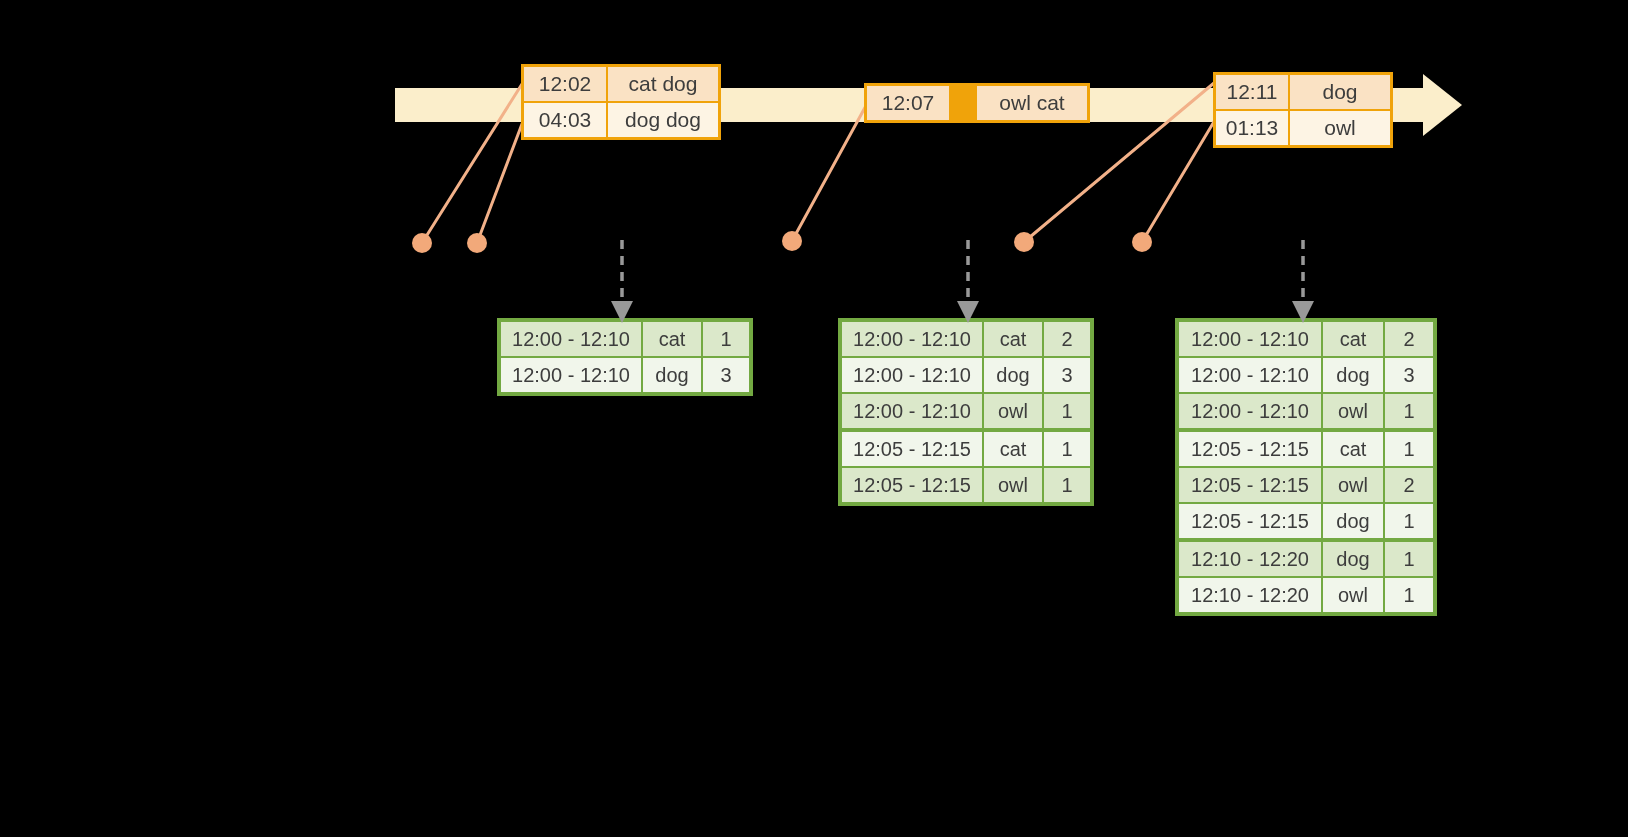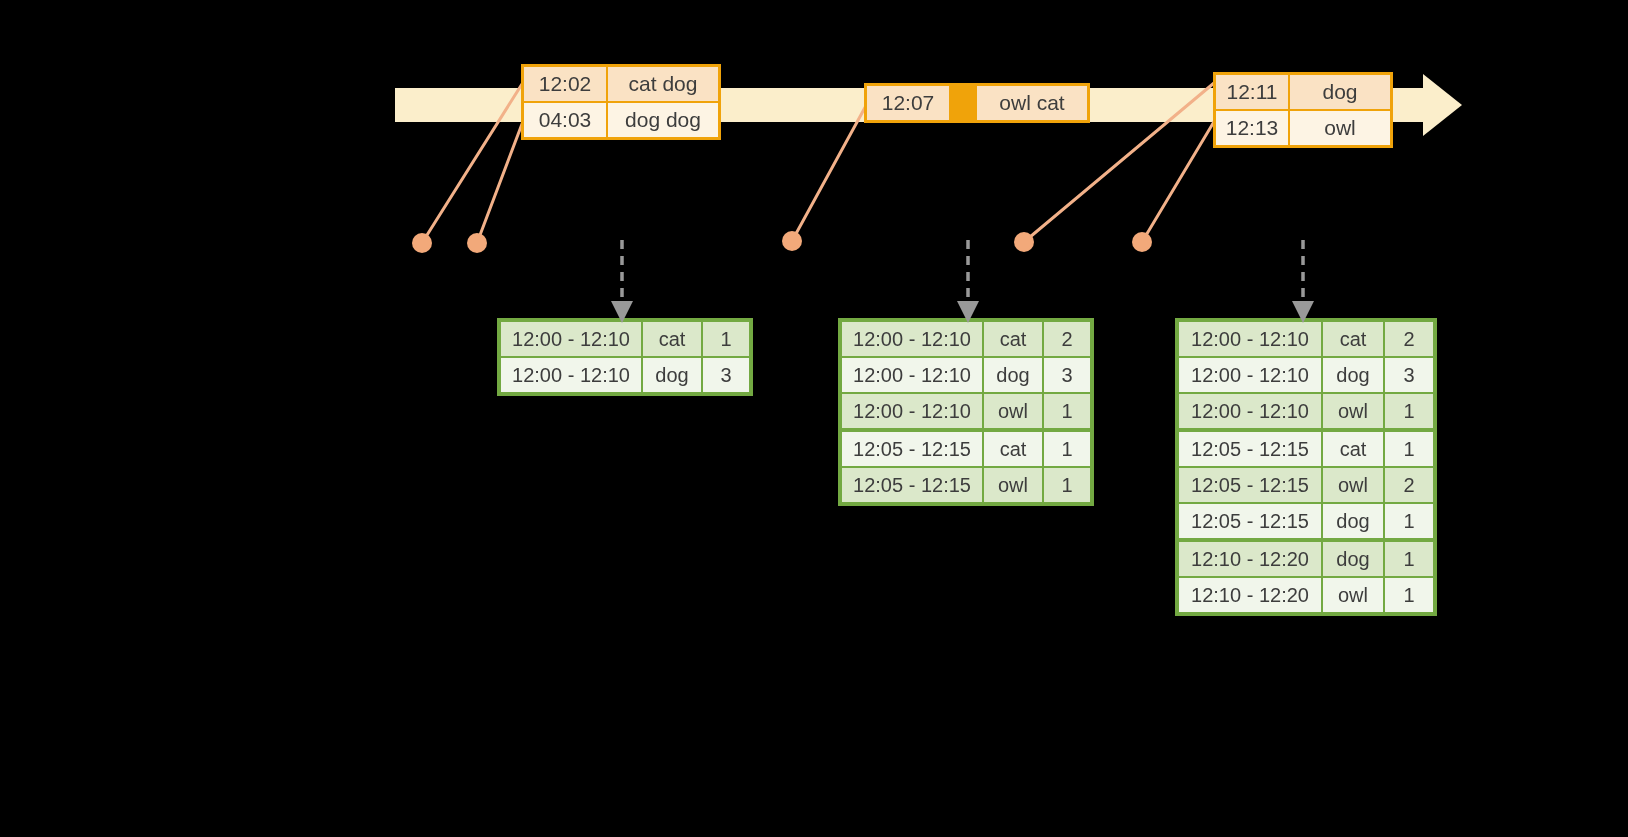--- a/index.html
+++ b/index.html
@@ -86,21 +86,21 @@
       <div class="cell cream">04:03</div>
       <div class="cell cream">dog dog</div>
     </div>
   <div class="event-box event-2">
       <div class="cell peach">12:07</div>
       <div class="cell peach">owl cat</div>
     </div>
   <div class="event-box event-3">
       <div class="cell peach">12:11</div>
       <div class="cell peach">dog</div>
-      <div class="cell cream">12:13</div>
+      <div class="cell cream">01:13</div>
       <div class="cell cream">owl</div>
     </div>
 
   <div class="wtable table-1">
       <div class="group">
         <div class="cell dark">12:00 - 12:10</div>
         <div class="cell dark">cat</div>
         <div class="cell dark">1</div>
         <div class="cell light">12:00 - 12:10</div>
         <div class="cell light">dog</div>

